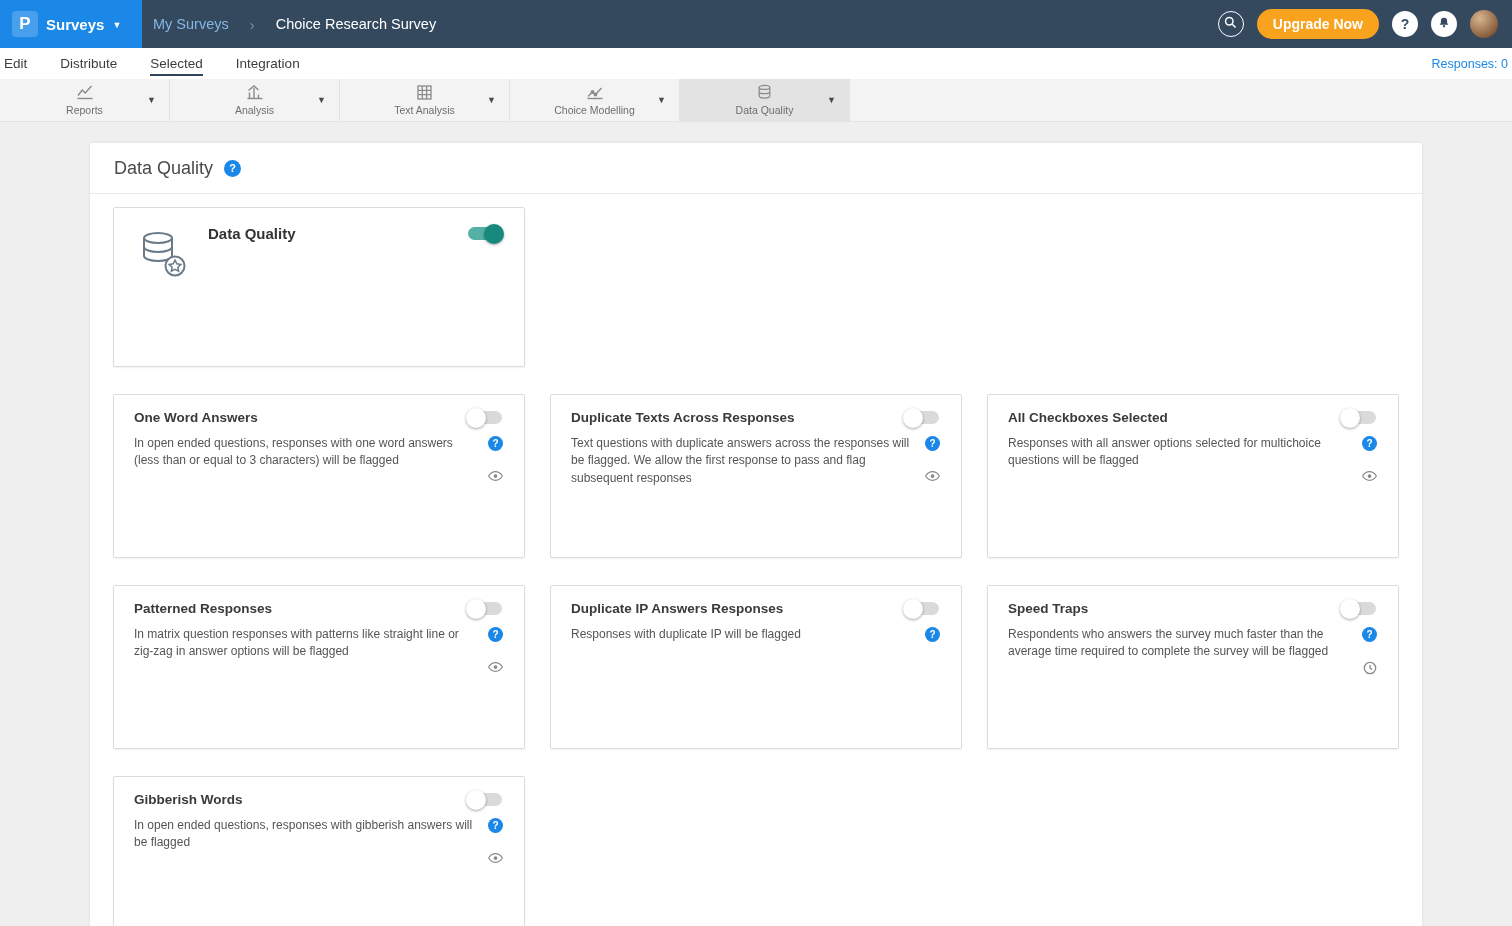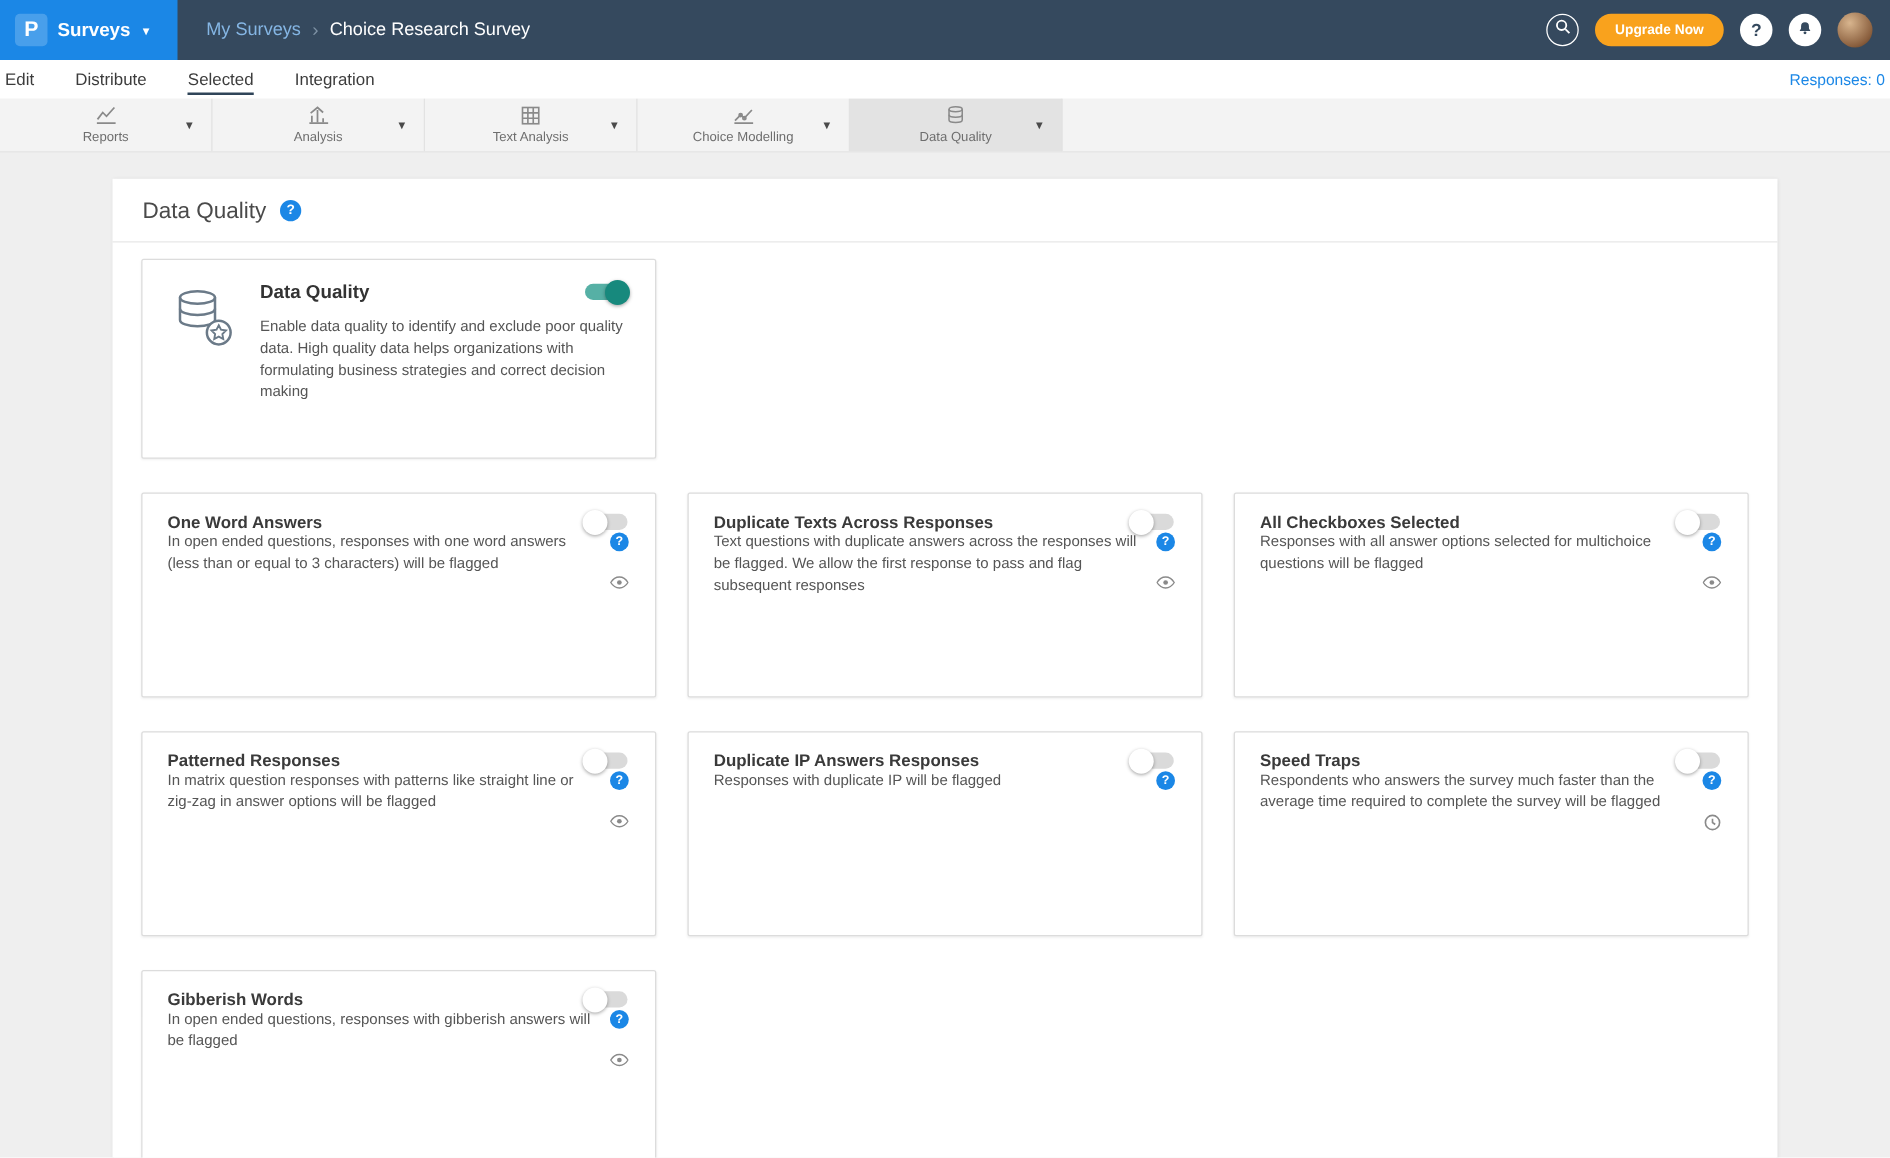--- a/index.html
+++ b/index.html
@@ -13,29 +13,29 @@
   *{margin:0;padding:0;box-sizing:border-box}
   html,body{width:1512px;height:926px}
   body{font-family:"Liberation Sans",sans-serif;background:#efefef;overflow:hidden}
 
   
   .topbar{height:48px;background:var(--header-bg);display:flex;align-items:center}
   .brand{width:142px;height:48px;background:var(--brand-bg);display:flex;align-items:center;padding:0 10px 0 12px;gap:8px;cursor:pointer;flex:none}
   .logo{width:26px;height:26px;border-radius:4px;background:rgba(255,255,255,.2);color:#fff;font-weight:bold;display:flex;align-items:center;justify-content:center;font-size:17px}
   .brand-label{color:#fff;font-size:15px;font-weight:bold}
   .brand .caret{color:#fff;font-size:9px;margin-top:2px}
-  .breadcrumb{margin-left:23px;display:flex;align-items:center;gap:9px;font-size:14.5px}
+  .breadcrumb{margin-left:11px;display:flex;align-items:center;gap:21px;font-size:14.5px}
   .bc-parent{color:#85b6e4;cursor:pointer;text-decoration:none}
   .bc-sep{color:#7d91a4;font-size:15px}
   .bc-current{color:#fff}
   .topbar-right{margin-left:auto;display:flex;align-items:center;gap:13px;padding-right:14px}
   .icon-circle{width:26px;height:26px;border-radius:50%;display:flex;align-items:center;justify-content:center;cursor:pointer;flex:none}
   .search-btn{border:1.5px solid #fff}
   .white-btn{background:#fff;color:var(--header-bg);font-weight:bold;font-size:14px}
-  .upgrade{background:var(--upgrade);color:#fff;font-size:11px;font-weight:bold;padding:7px 16px;border-radius:15px;border:none;cursor:pointer;font-family:inherit}
+  .upgrade{background:var(--upgrade);color:#fff;font-size:14px;font-weight:bold;padding:7px 16px;border-radius:15px;border:none;cursor:pointer;font-family:inherit}
   .avatar{width:28px;height:28px;border-radius:50%;background:radial-gradient(circle at 35% 30%, #d8b58e, #8a5f3e 70%, #4e3420);cursor:pointer}
 
   
   .navbar{height:31px;background:#fff;display:flex;align-items:center;padding:0 4px}
   .nav-item{font-size:13.5px;color:#3c3c3c;margin-right:33px;padding:5px 0 3px;cursor:pointer;border-bottom:2px solid transparent}
   .nav-item.active{border-bottom-color:#2f4458}
   .responses{margin-left:auto;color:var(--accent);font-size:12.5px}
 
   
   .toolbar{height:43px;background:#f3f3f3;display:flex;border-bottom:1px solid #e3e3e3}
@@ -56,21 +56,21 @@
 
   .cards{padding:13px 23px 40px;display:flex;flex-direction:column;gap:27px}
   .card-row{display:flex;gap:25px}
   .card{background:#fff;border:1px solid #dcdcdc;box-shadow:0 1px 2px rgba(0,0,0,.06);width:412px;border-radius:2px}
   .card.main{height:160px;padding:17px 20px;display:flex;gap:18px}
   .card.small{height:164px;padding:15px 20px 0}
   .main-right{flex:1;display:flex;flex-direction:column}
   .card-head{display:flex;align-items:center;justify-content:space-between}
   .card.main .card-title{font-size:15px;color:#333;font-weight:bold}
   .card.small .card-title{font-size:13.5px;color:#3a3a3a;font-weight:bold}
-  .card-body{display:flex;margin-top:0;gap:9px}
+  .card-body{display:flex;margin-top:10px;gap:9px}
   .card-desc{flex:1;font-size:12px;color:#555;line-height:1.45}
   .icon-col{width:17px;display:flex;flex-direction:column;align-items:center;gap:19px;padding-top:1px}
   .eye-btn,.clock-btn{cursor:pointer;display:inline-flex}
 
   
   .toggle{width:34px;height:13px;border-radius:7px;background:#dadada;position:relative;cursor:pointer;flex:none;margin-right:2px}
   .toggle .knob{position:absolute;left:-2px;top:-3.5px;width:20px;height:20px;border-radius:50%;background:#fff;box-shadow:0 1px 3px rgba(0,0,0,.35)}
   .toggle.on{background:var(--toggle-track)}
   .toggle.on .knob{left:auto;right:-2px;background:var(--toggle-knob)}
 </style>
@@ -202,21 +202,20 @@
               <path d="M41 35.2l1.8 3.6 4 .6-2.9 2.8.7 4-3.6-1.9-3.6 1.9.7-4-2.9-2.8 4-.6z" fill="none" stroke="#6b7a88" stroke-width="1.5"></path>
             </svg>
           </span>
           <div class="main-right">
             <div class="card-head">
               <span class="card-title">Data Quality</span>
               <div class="toggle on">
                   <span class="knob"></span>
                 </div>
             </div>
-            <p class="card-desc" style="margin-top:11px">Enable data quality to identify and exclude poor quality data. High quality data helps organizations with formulating business strategies and correct decision making</p>
           </div>
         </div>
       </div>
 
       <div class="card-row">
         <div class="card small">
           <div class="card-head">
             <span class="card-title">One Word Answers</span>
             <div class="toggle">
                 <span class="knob"></span>

